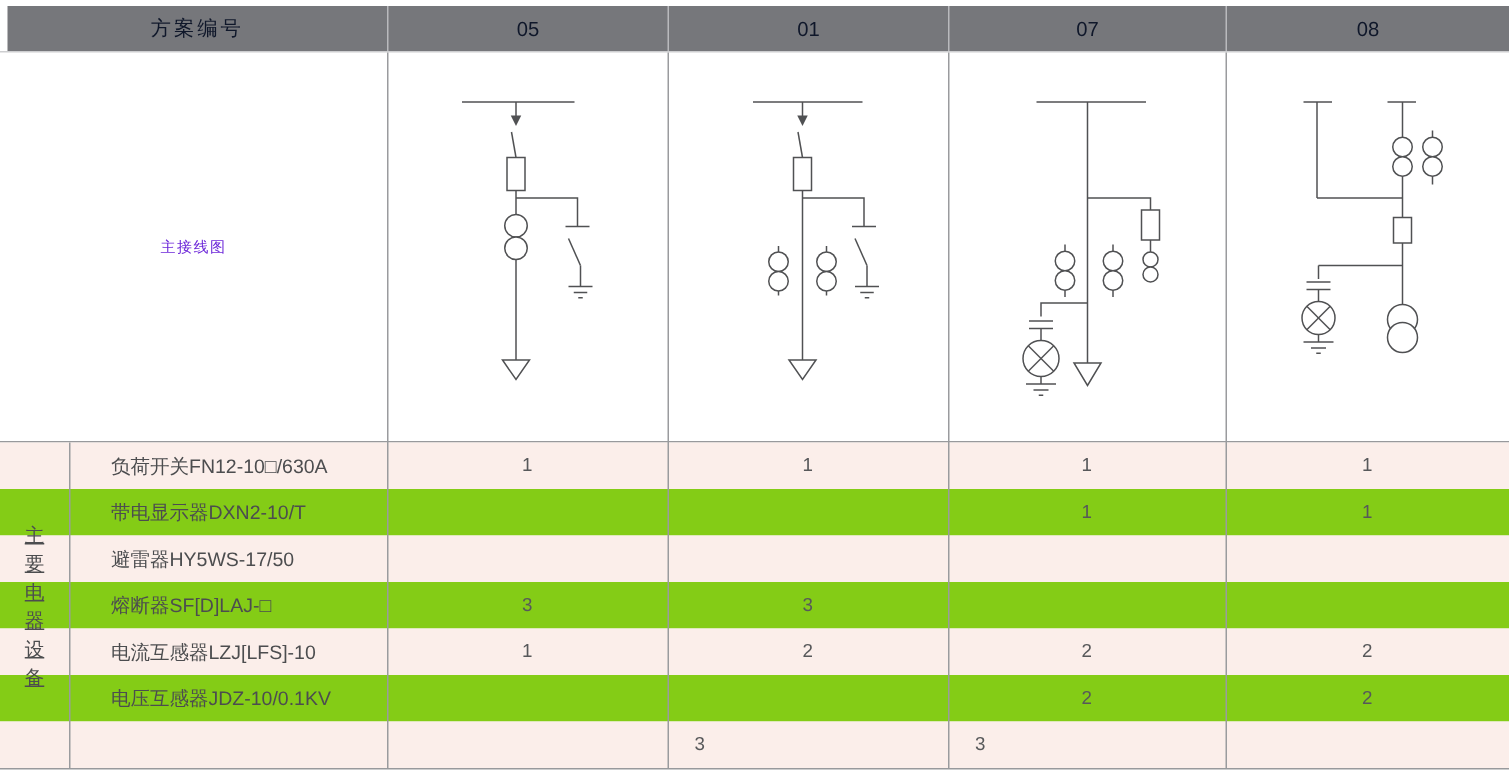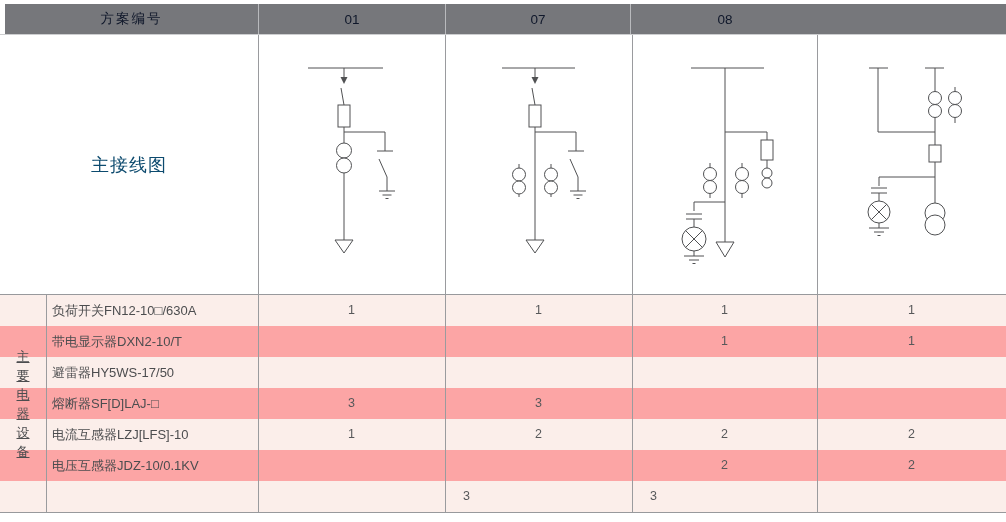--- a/index.html
+++ b/index.html
@@ -20,38 +20,38 @@
   .hcell-scheme{border-left:1px solid #B9BABD;}
   .w05{width:187px}.w06{width:187px}.w07{width:185px}.w08{width:189px}
   
   .diagram-row{
     position:absolute;left:0;top:34px;width:1006px;height:260px;
     border-top:1px solid #CDCED0;background:#ffffff;
   }
   .diagram-label{
     position:absolute;left:0;top:0;width:258px;height:260px;
     display:flex;align-items:center;justify-content:center;
-    font-size:18px;letter-spacing:1px;color:#0c4a6e;
+    font-size:10px;letter-spacing:1px;color:#6d28d9;
   }
   .dcell{position:absolute;top:0;height:259px;}
   .dcell svg{display:block;}
   .d05{left:258px;width:187px}.d06{left:445px;width:187px}
   .d07{left:632px;width:185px}.d08{left:817px;width:189px}
   .sld{stroke:#505153;stroke-width:1;fill:none;}
   .sld .fillshape{fill:#505153;stroke:none;}
   .sld .hollow{fill:#ffffff;}
   
   .rows{
     position:absolute;left:0;top:294px;width:1006px;
     border-top:1px solid #98999C;border-bottom:1px solid #98999C;
   }
-  .erow{display:flex;height:31px;background:#fca5a5;}
+  .erow{display:flex;height:31px;background:#84cc16;}
   .erow.pink{background:#FBEEEA;}
   .ename{
-    box-sizing:border-box;width:258px;padding-left:52px;
+    box-sizing:border-box;width:258px;padding-left:74px;
     font-size:13px;line-height:31px;color:#4C4D4F;white-space:nowrap;
   }
   .eq{
     box-sizing:border-box;text-align:center;font-size:12.5px;line-height:31px;color:#57585A;
   }
   
   .equip-group{
     position:absolute;left:0;top:295px;width:46px;height:217px;
     display:flex;align-items:center;justify-content:center;
   }
@@ -65,20 +65,21 @@
   .vl-a{left:258px}.vl-b{left:445px}.vl-c{left:632px}.vl-d{left:817px}
   .vl-group{left:46px;top:295px;height:217px;}
 </style>
 </head>
 <body>
 
 <div class="page">
 
   <div class="header-row">
     <div class="hcell hcell-label">方案编号</div>
+    <div class="hcell hcell-scheme w05">05</div>
     <div class="hcell hcell-scheme w06">01</div>
     <div class="hcell hcell-scheme w07">07</div>
     <div class="hcell hcell-scheme w08">08</div>
   </div>
 
   <div class="diagram-row">
     <div class="diagram-label">主接线图</div>
 
     <div class="dcell d05">
       <svg class="sld" width="187" height="259" viewBox="0 0 187 259">

